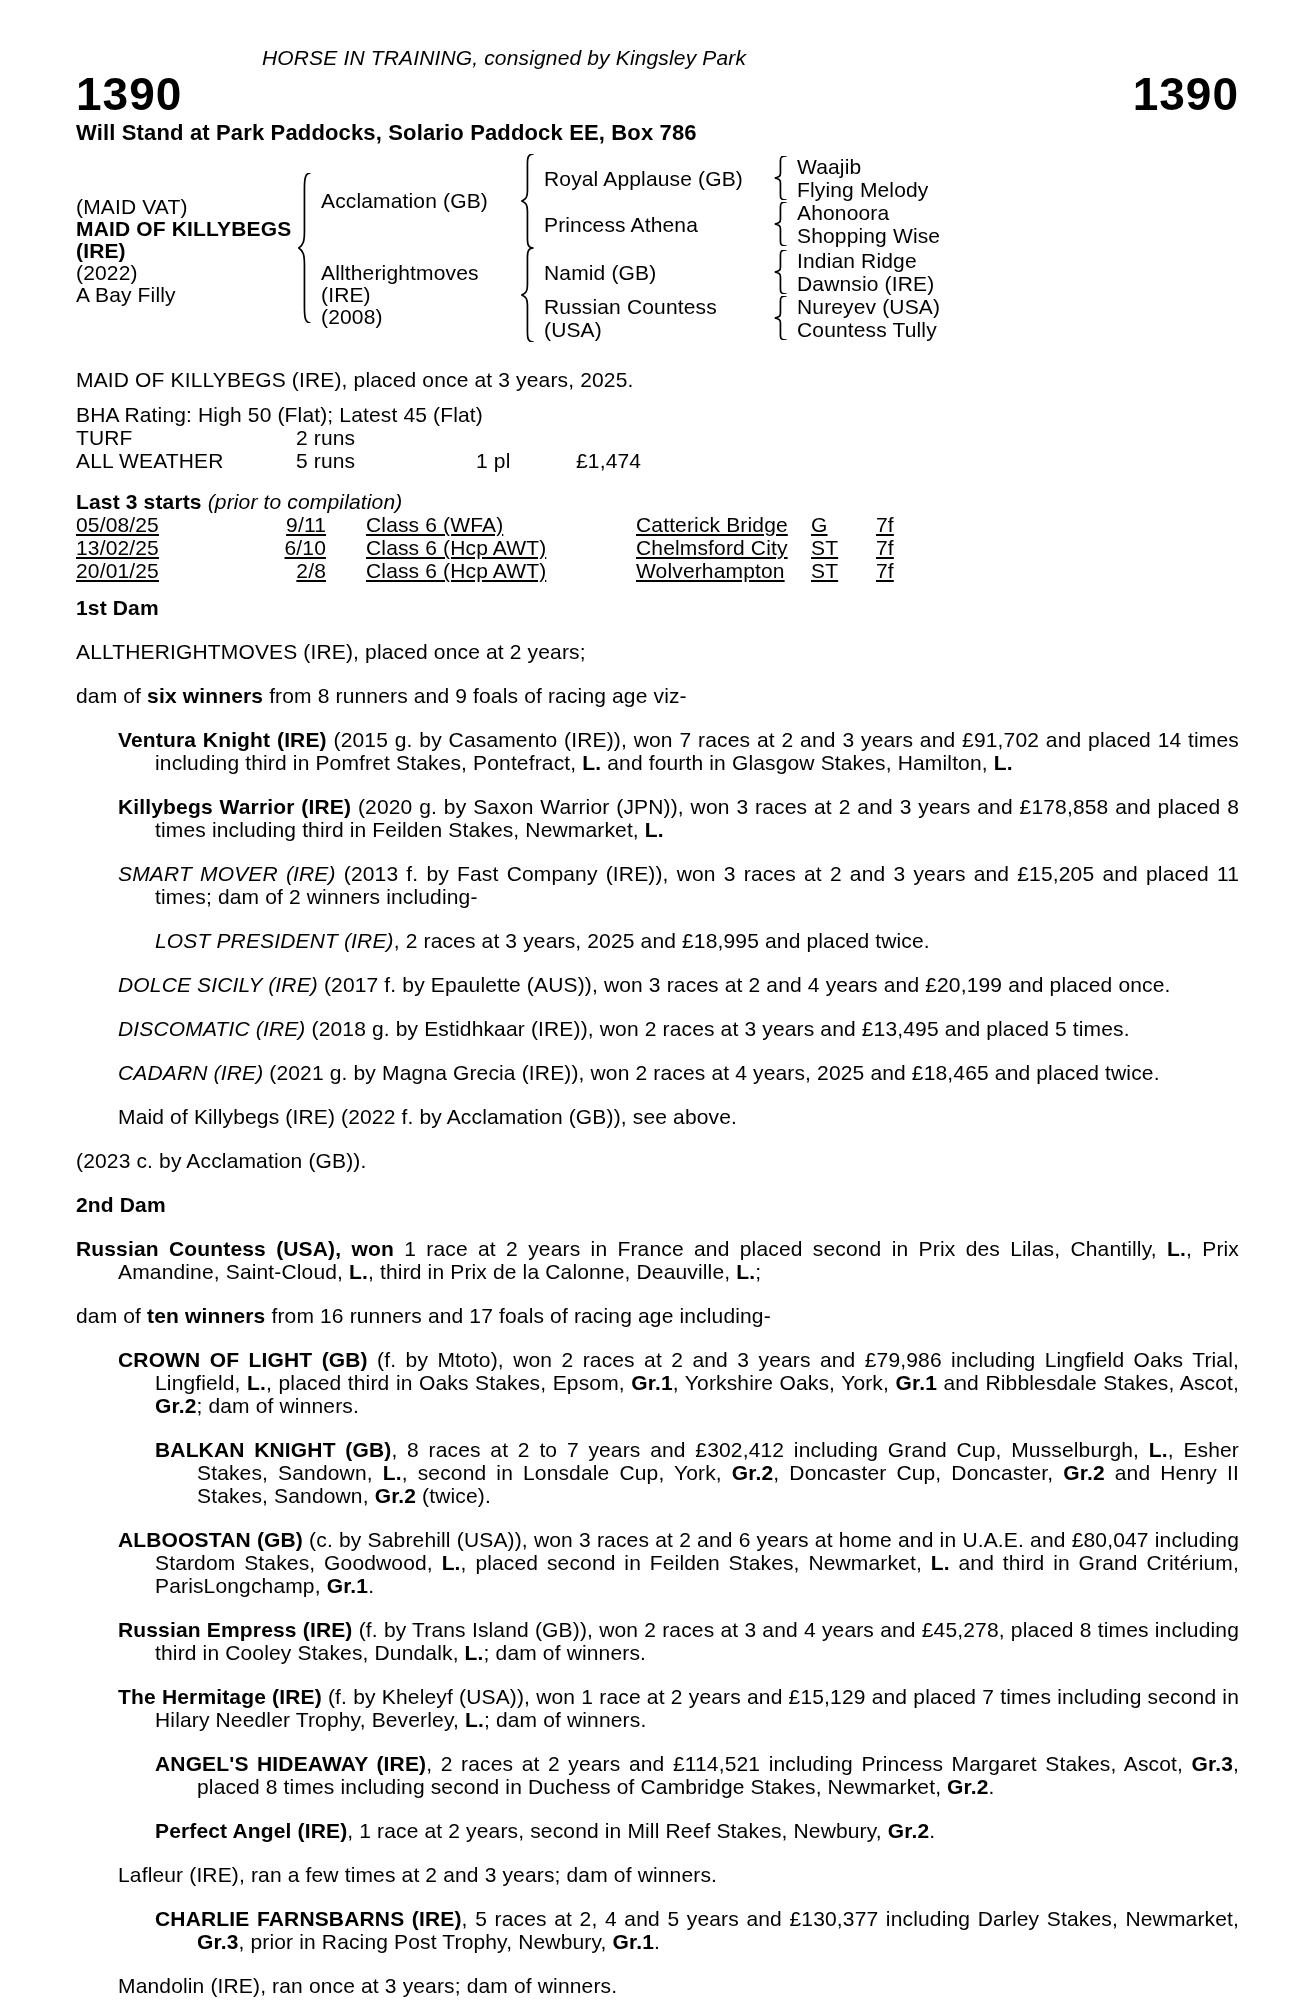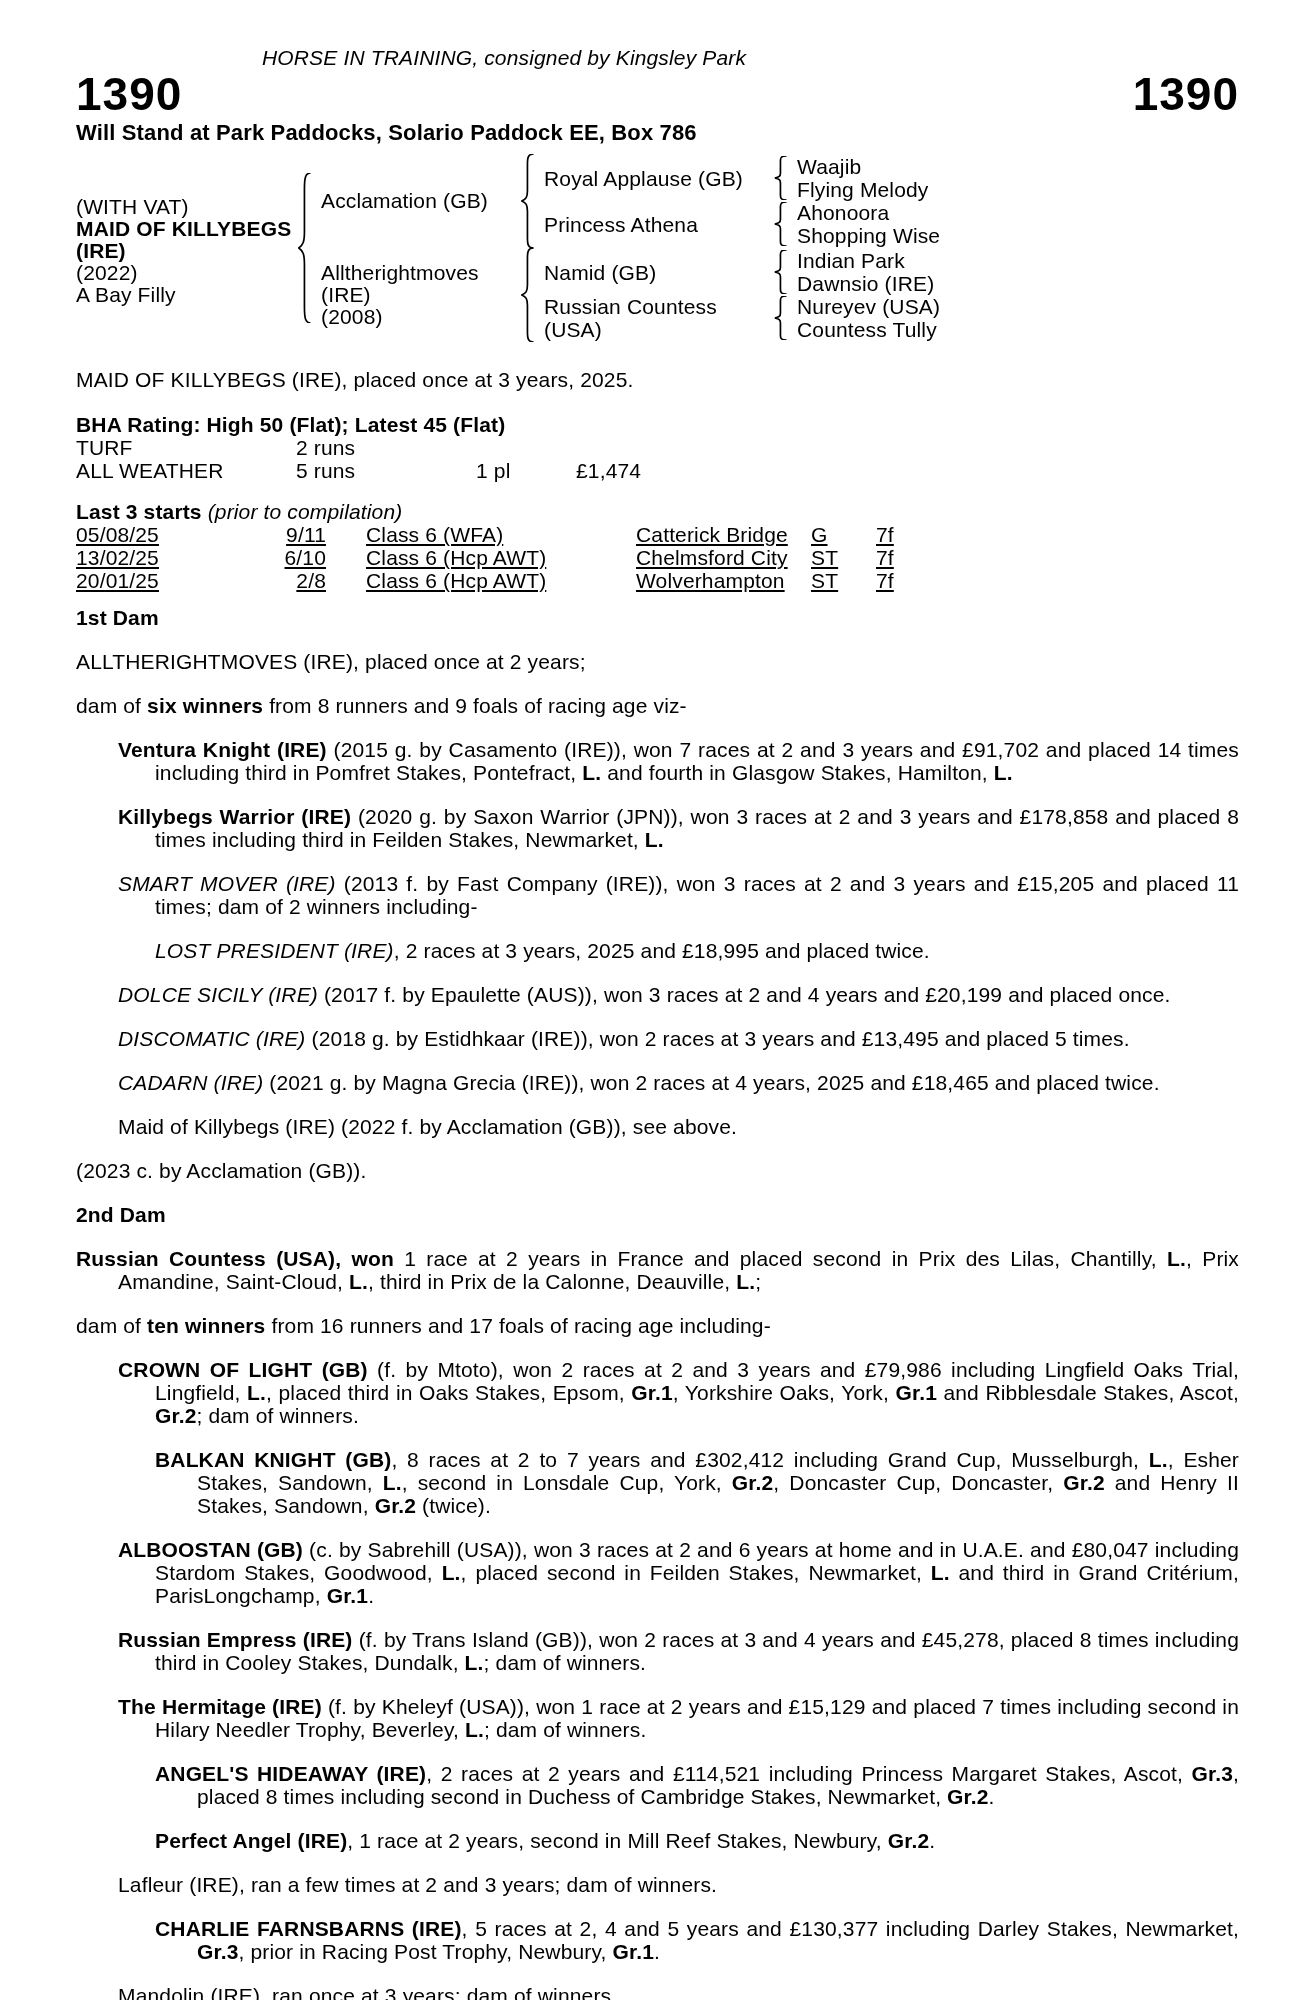--- a/index.html
+++ b/index.html
@@ -28,21 +28,21 @@
   .g1row{display:flex;align-items:center;}
   .g1name{width:200px;flex:none;padding-left:9px;line-height:22px;}
   .gen2{display:flex;flex-direction:column;}
   .g2row{display:flex;align-items:center;}
   .g2name{width:230px;flex:none;padding-left:9px;}
   .gen3{display:flex;flex-direction:column;}
   .g3row{height:23px;display:flex;align-items:center;padding-left:9px;white-space:nowrap;}
 
   .summary{margin-top:26px;}
 
-  .rating-title{font-weight:bold;margin-top:22px;}
+  .rating-title{font-weight:normal;margin-top:12px;}
   .rating-row{display:flex;}
   .rc1{width:220px;flex:none;}
   .rc2{width:180px;flex:none;}
   .rc3{width:100px;flex:none;}
   .rc4{flex:1;}
 
   .starts{margin-top:18px;}
   .starts-title{font-weight:bold;}
   .starts-title .note{font-weight:normal;font-style:italic;}
   .start-row{display:flex;text-decoration:underline;}
@@ -71,21 +71,21 @@
 
   <div class="lot-row">
     <div class="lot">1390</div>
     <div class="lot">1390</div>
   </div>
 
   <div class="stand-line">Will Stand at Park Paddocks, Solario Paddock EE, Box 786</div>
 
   <div class="pedigree">
     <div class="ped-info">
-      <div>(WITH VAT)</div>
+      <div>(MAID VAT)</div>
       <div class="horse-name">MAID OF KILLYBEGS (IRE)</div>
       <div>(2022)</div>
       <div>A Bay Filly</div>
     </div>
     <div class="ped-tree">
       <div class="brace b1">
         <svg viewBox="0 0 10 100" preserveAspectRatio="none" aria-hidden="true">
             <path d="M9 0 C5 0 4.6 4 4.6 11 L4.6 39 C4.6 46 3.6 48 0.6 50 C3.6 52 4.6 54 4.6 61 L4.6 89 C4.6 96 5 100 9 100" fill="none" stroke="#000" stroke-width="1.7" vector-effect="non-scaling-stroke"></path>
           </svg>
       </div>
@@ -138,21 +138,21 @@
           </div>
           <div class="gen2">
             <div class="g2row">
               <div class="g2name">Namid (GB)</div>
               <div class="brace b3">
                 <svg viewBox="0 0 10 100" preserveAspectRatio="none" aria-hidden="true">
                     <path d="M9 0 C5 0 4.6 4 4.6 11 L4.6 39 C4.6 46 3.6 48 0.6 50 C3.6 52 4.6 54 4.6 61 L4.6 89 C4.6 96 5 100 9 100" fill="none" stroke="#000" stroke-width="1.7" vector-effect="non-scaling-stroke"></path>
                   </svg>
               </div>
               <div class="gen3">
-                <div class="g3row">Indian Park</div>
+                <div class="g3row">Indian Ridge</div>
                 <div class="g3row">Dawnsio (IRE)</div>
               </div>
             </div>
             <div class="g2row">
               <div class="g2name">Russian Countess (USA)</div>
               <div class="brace b3">
                 <svg viewBox="0 0 10 100" preserveAspectRatio="none" aria-hidden="true">
                     <path d="M9 0 C5 0 4.6 4 4.6 11 L4.6 39 C4.6 46 3.6 48 0.6 50 C3.6 52 4.6 54 4.6 61 L4.6 89 C4.6 96 5 100 9 100" fill="none" stroke="#000" stroke-width="1.7" vector-effect="non-scaling-stroke"></path>
                   </svg>
               </div>

